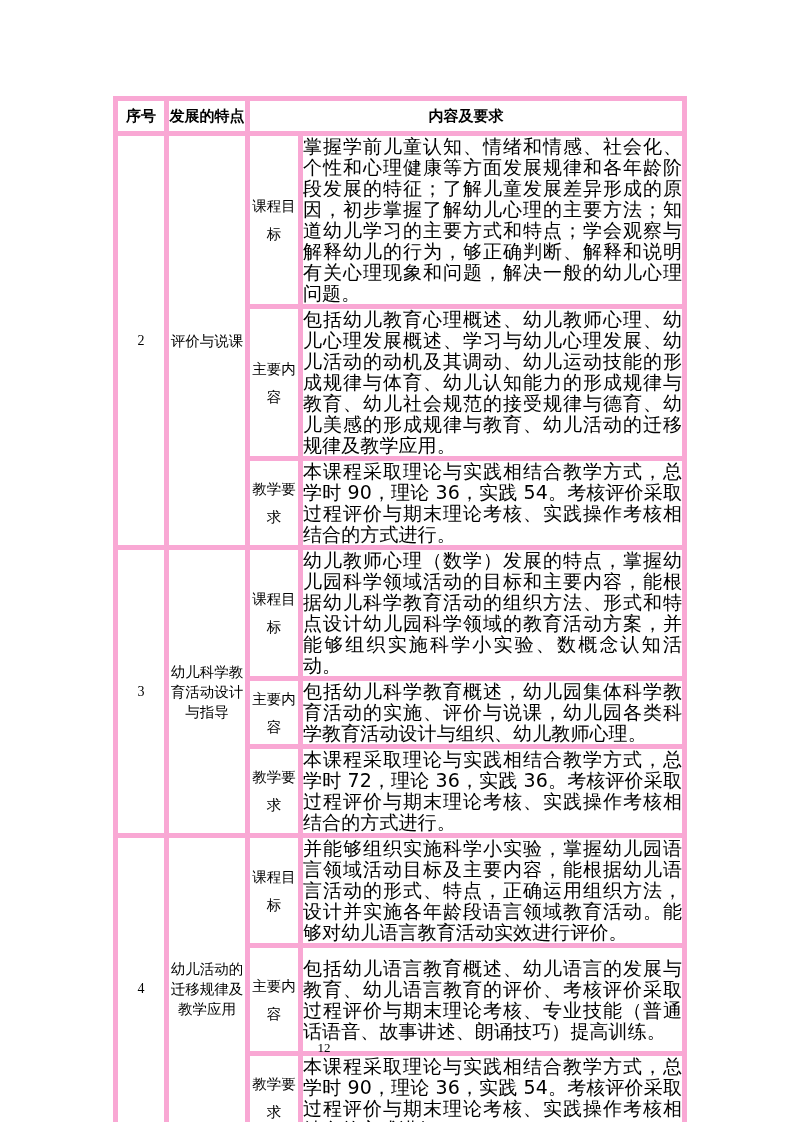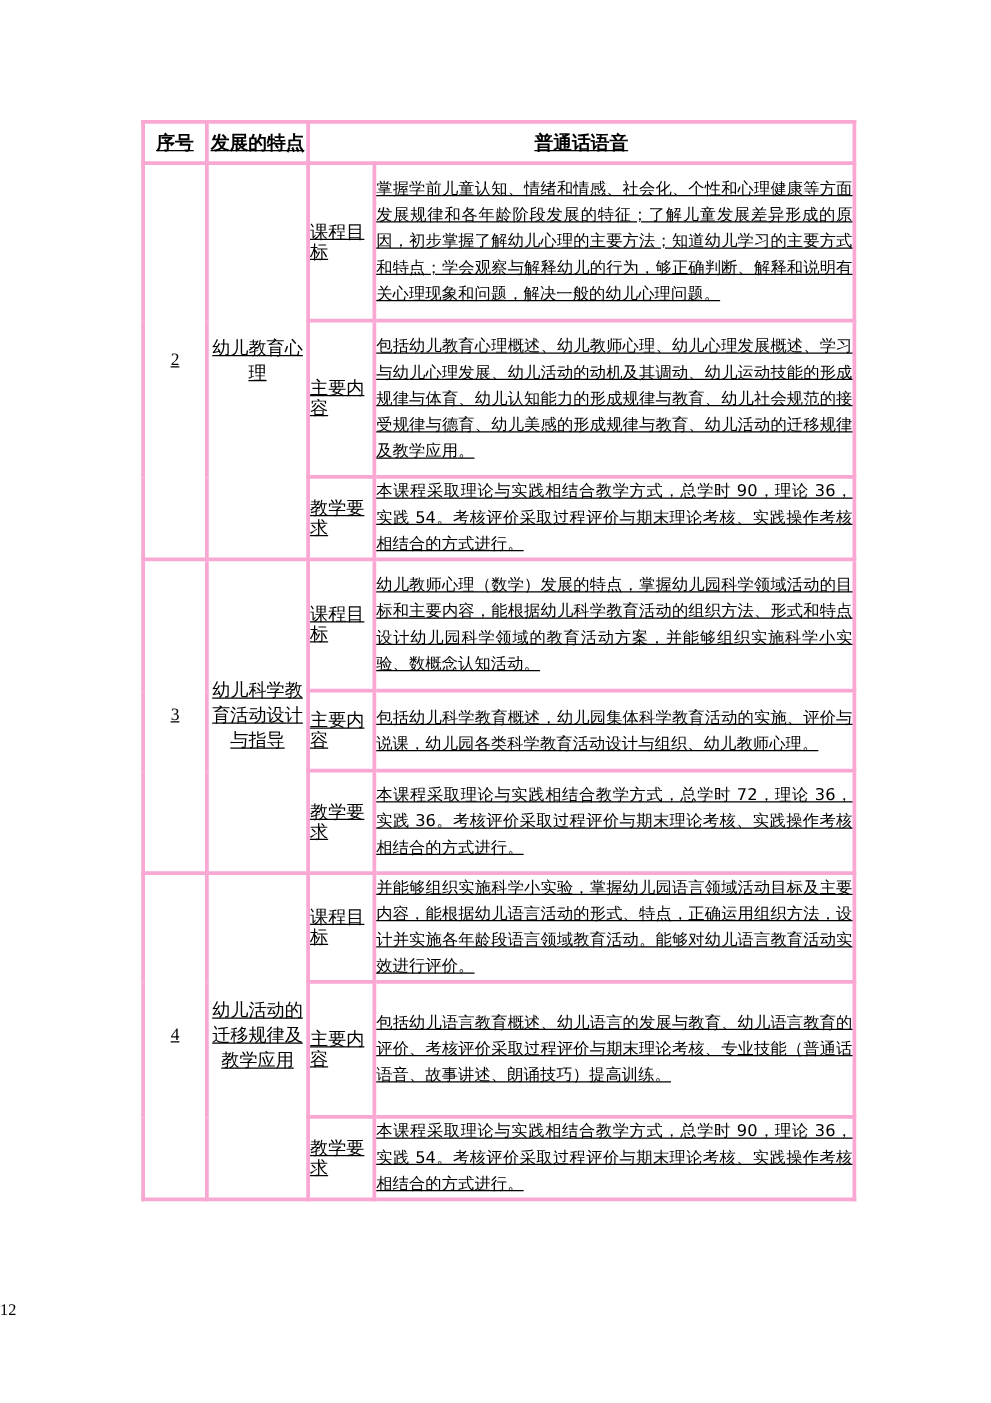--- a/index.html
+++ b/index.html
@@ -6,58 +6,58 @@
     body {
       width: 793px; height: 1122px; background: #ffffff; position: relative;
       font-family: "DejaVu Sans", "Liberation Sans", sans-serif; color: #000;
       overflow: hidden;
     }
     table.course-table {
       position: absolute; left: 113px; top: 96px; width: 569px;
       border-collapse: collapse; table-layout: fixed;
     }
     table.course-table td, table.course-table th {
-      border: 3px solid #f9a8d4; padding: 0; vertical-align: middle; text-decoration: underline;
+      border: 5px solid #f9a8d4; padding: 0; vertical-align: middle;
     }
     th.hdr {
       height: 30px; font-size: 15px; font-weight: bold; text-align: center;
       font-family: "DejaVu Serif", "Liberation Serif", serif;
     }
     td.num { text-align: center; font-size: 14px; font-family: "Liberation Serif", serif; }
     td.name { text-align: center; font-size: 14.5px; line-height: 20px; padding: 0 4px; }
-    td.label { text-align: left; font-size: 14.5px; line-height: 16px; padding: 0 2px; }
+    td.label { text-align: center; font-size: 14.5px; line-height: 28px; padding: 0 2px; }
     td.content {
-      font-size: 13px; line-height: 21px; padding: 1px 3px 1px 5px;
+      font-size: 19px; line-height: 21px; padding: 1px 3px 1px 5px;
       text-align: justify; letter-spacing: 0.1px;
     }
     .page-number {
-      position: absolute; left: 0; width: 648px; top: 1040px; 
+      position: absolute; left: 0; width: 648px; top: 1040px; text-align: center;
       font-family: "Liberation Serif", serif; font-size: 13px;
     }
   </style>
 </head>
 <body>
 
 <table class="course-table">
   <colgroup>
     <col style="width:51px">
     <col style="width:81px">
     <col style="width:53px">
     <col style="width:384px">
   </colgroup>
   <tbody>
       <tr>
     <th class="hdr">序号</th>
     <th class="hdr">发展的特点</th>
-    <th class="hdr" colspan="2">普通话语音</th>
+    <th class="hdr" colspan="2">内容及要求</th>
   </tr>
 
   <tr style="height:126px">
     <td class="num" rowspan="3">2</td>
-    <td class="name" rowspan="3">幼儿教育心理</td>
+    <td class="name" rowspan="3">评价与说课</td>
     <td class="label">课程目标</td>
     <td class="content">掌握学前儿童认知、情绪和情感、社会化、个性和心理健康等方面发展规律和各年龄阶段发展的特征；了解儿童发展差异形成的原因，初步掌握了解幼儿心理的主要方法；知道幼儿学习的主要方式和特点；学会观察与解释幼儿的行为，够正确判断、解释和说明有关心理现象和问题，解决一般的幼儿心理问题。</td>
   </tr>
   <tr style="height:125px">
     <td class="label">主要内容</td>
     <td class="content">包括幼儿教育心理概述、幼儿教师心理、幼儿心理发展概述、学习与幼儿心理发展、幼儿活动的动机及其调动、幼儿运动技能的形成规律与体育、幼儿认知能力的形成规律与教育、幼儿社会规范的接受规律与德育、幼儿美感的形成规律与教育、幼儿活动的迁移规律及教学应用。</td>
   </tr>
   <tr style="height:63px">
     <td class="label">教学要求</td>
     <td class="content">本课程采取理论与实践相结合教学方式，总学时 90，理论 36，实践 54。考核评价采取过程评价与期末理论考核、实践操作考核相结合的方式进行。</td>

